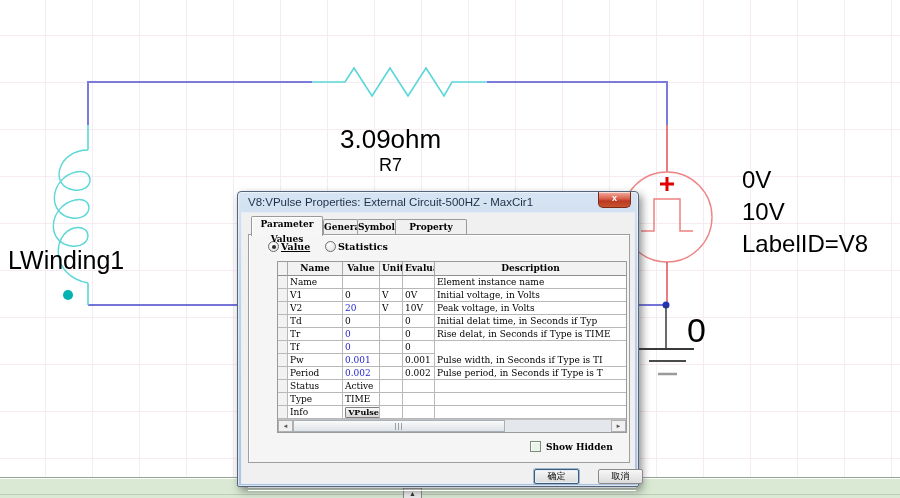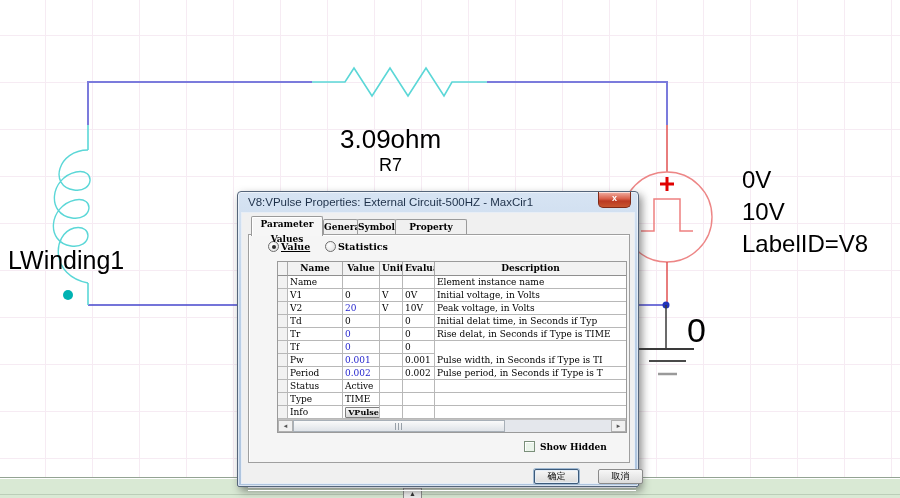--- a/index.html
+++ b/index.html
@@ -77,21 +77,21 @@
     background:linear-gradient(#f8f8f8,#d8d8d8);border:1px solid #7f7f7f;border-radius:1px;cursor:pointer;}
 
   .hscroll{position:absolute;left:0;bottom:0;width:100%;height:13px;background:#eceef1;display:flex;border-top:1px solid #c0c0c0;box-sizing:border-box;}
   .sbtn{width:15px;height:12px;background:#f0f0f0;border:1px solid #b0b0b0;box-sizing:border-box;
     font-size:6px;line-height:10px;text-align:center;color:#555;}
   .sthumb{width:212px;height:12px;background:linear-gradient(#fafafa,#dfe3e8);border:1px solid #a8b0b8;box-sizing:border-box;
     display:flex;align-items:center;justify-content:center;}
   .grip{width:9px;height:7px;background:repeating-linear-gradient(90deg,#98a0a8 0 1px,transparent 1px 3px);}
   .strack{flex:1;background:#e4e7ec;}
 
-  .showhidden{position:absolute;left:275px;top:206px;height:11px;display:flex;align-items:center;}
+  .showhidden{position:absolute;left:281px;top:206px;height:11px;display:flex;align-items:center;}
   .chk{width:9px;height:9px;border:1px solid #7a8f7a;background:#eaf4ea;box-shadow:inset 1px 1px 0 #fff;}
   .chk-lbl{margin-left:5px;font:bold 9px "DejaVu Serif",serif;color:#000;}
 
   .dlg-sep{position:absolute;left:6px;top:274px;width:388px;height:2px;border-top:1px solid #c9ccd1;border-bottom:1px solid #fcfdfe;}
   .dlg-btn{position:absolute;top:277px;width:45px;height:15px;box-sizing:border-box;
     background:linear-gradient(#f7f7f7,#dcdcdc);border:1px solid #8a8a8a;border-radius:2px;
     font:9px "DejaVu Serif",serif;line-height:13px;text-align:center;color:#000;cursor:pointer;}
   .dlg-btn.ok{left:296px;border:1px solid #3c5a7a;box-shadow:0 0 0 1px #9fb8d1, inset 0 0 0 1px #e6eef7;}
   .dlg-btn.cancel{left:360px;}
 </style>

